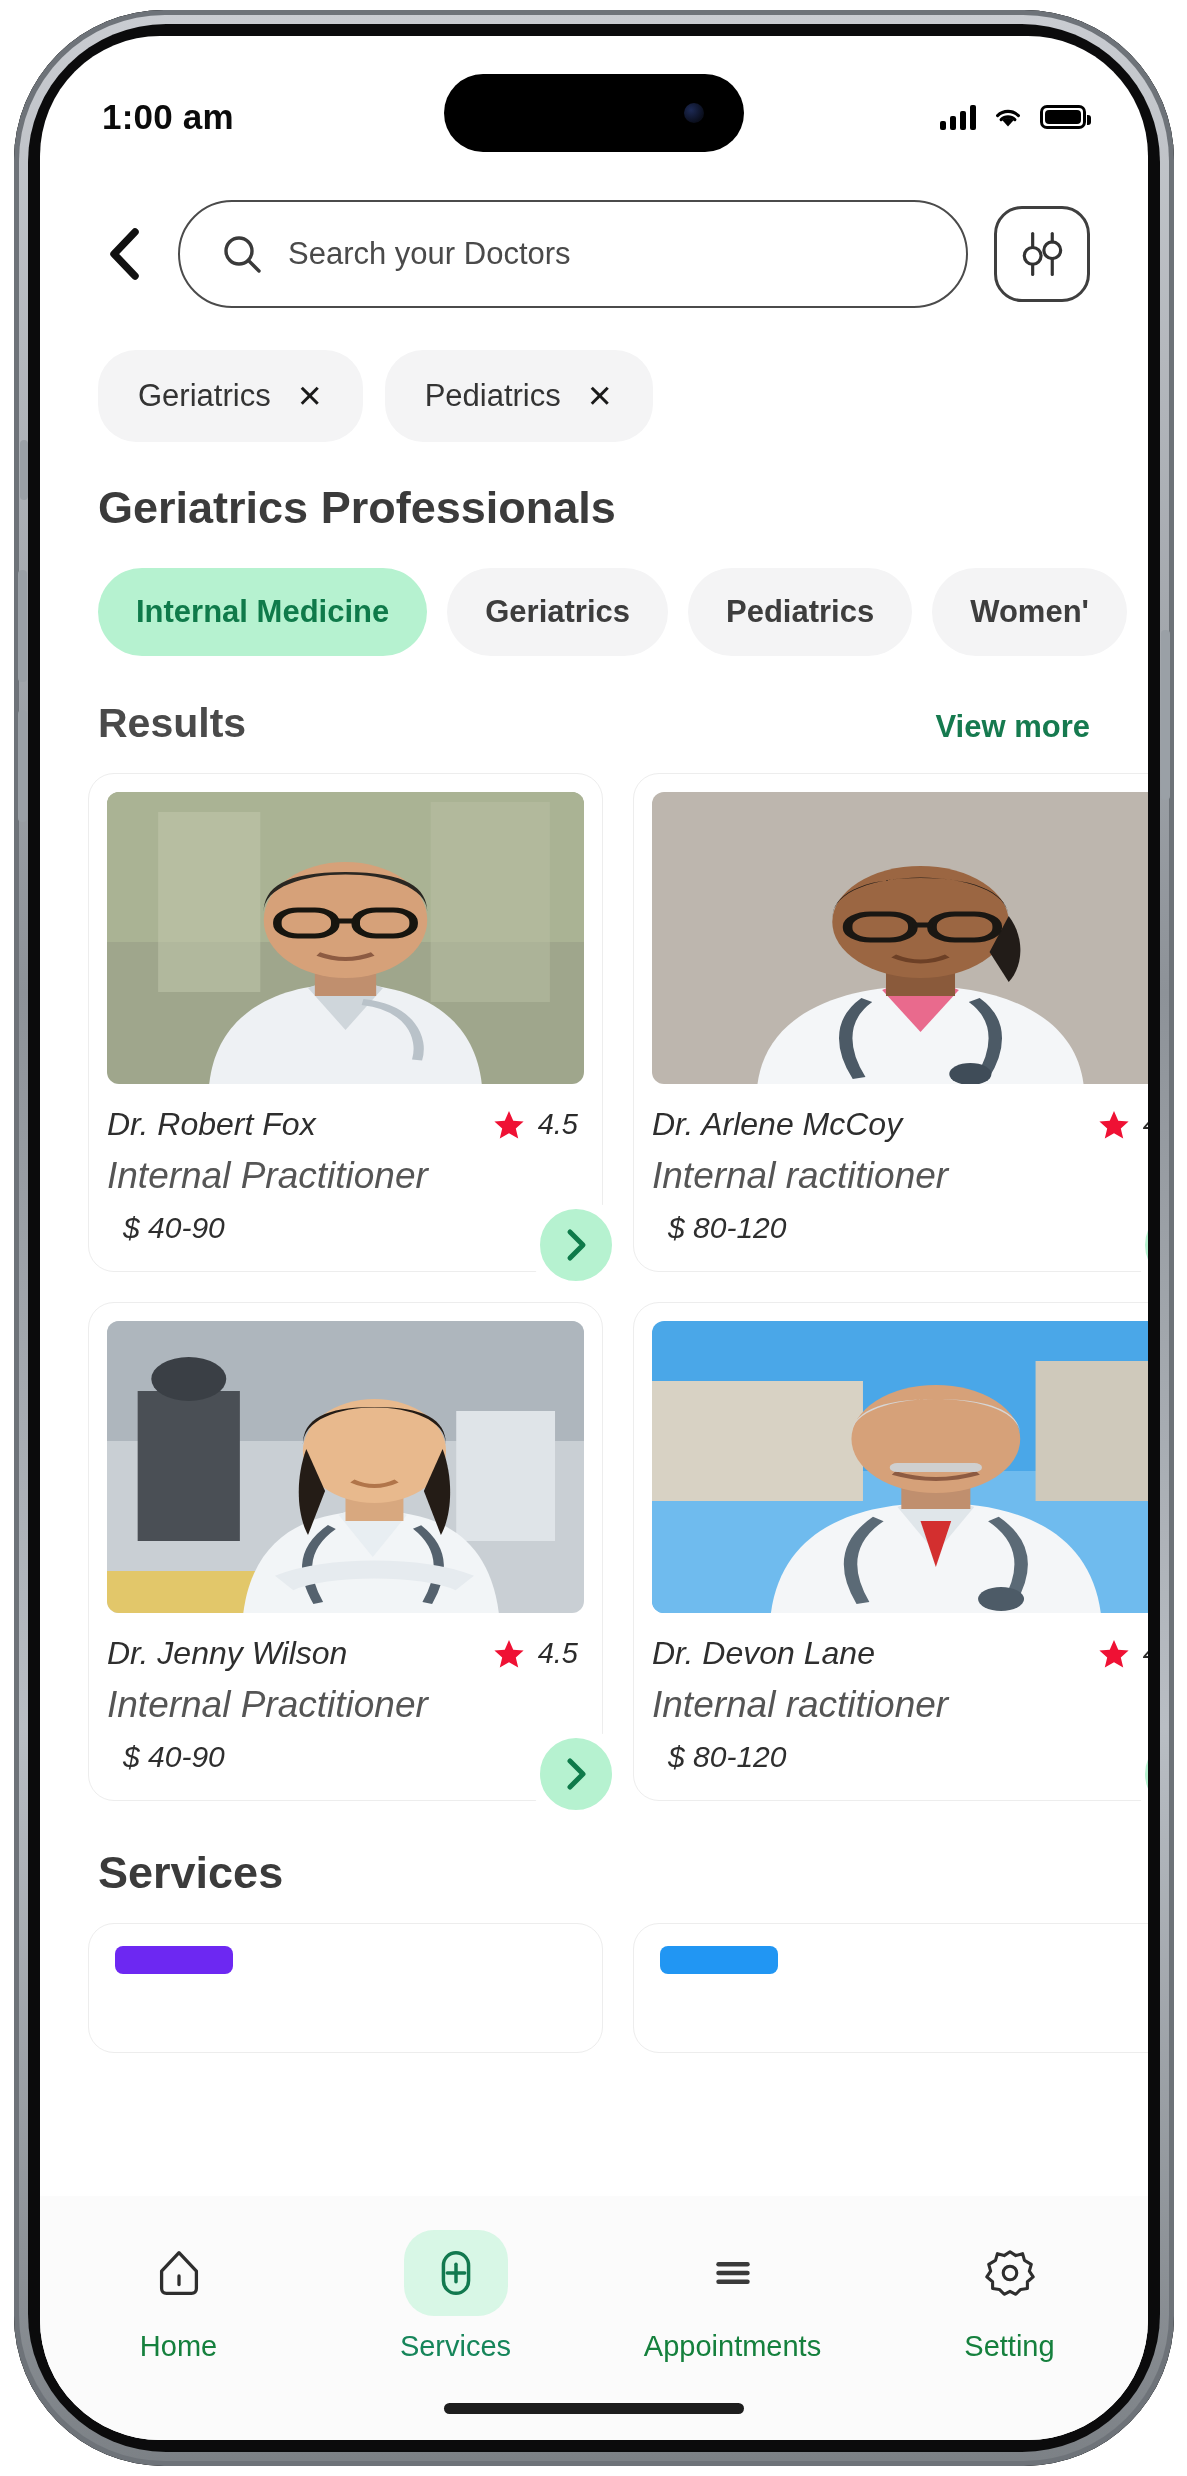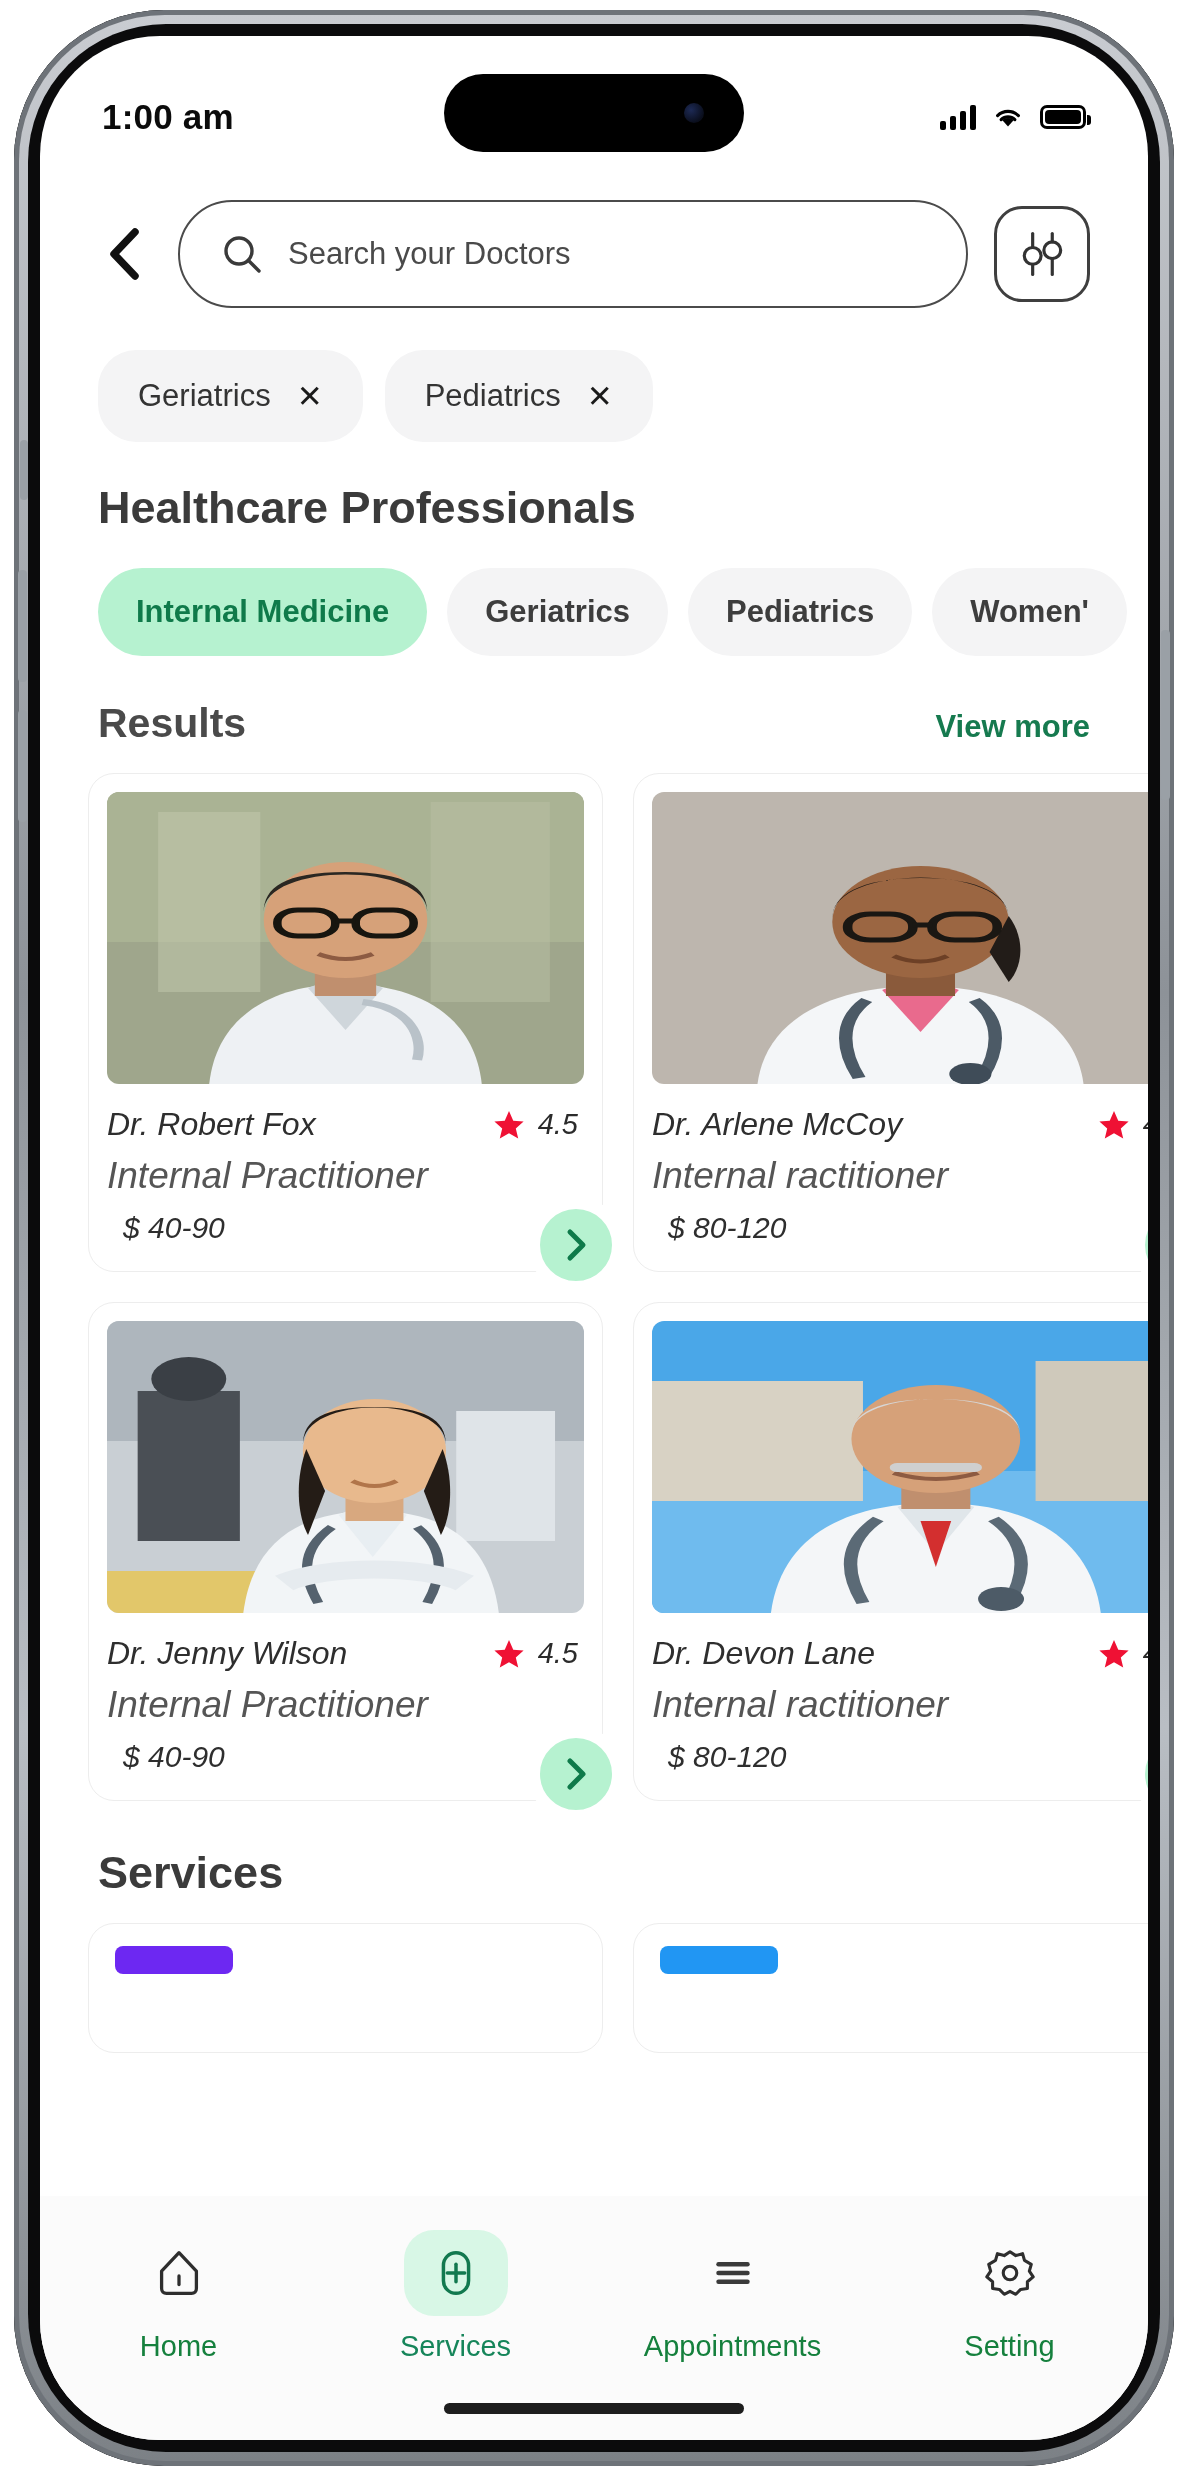--- a/index.html
+++ b/index.html
@@ -214,21 +214,21 @@
       <div class="chip">
         <span class="txt">Geriatrics</span>
         <span class="x">✕</span>
       </div>
       <div class="chip">
         <span class="txt">Pediatrics</span>
         <span class="x">✕</span>
       </div>
     </div>
 
-    <div class="h-title">Healthcare Professionals</div>
+    <div class="h-title">Geriatrics Professionals</div>
 
     <div class="tabs">
       <div class="tab active">Internal Medicine</div>
       <div class="tab">Geriatrics</div>
       <div class="tab">Pediatrics</div>
       <div class="tab">Women'</div>
     </div>
 
     <div class="results-row">
       <div class="results-title">Results</div>

